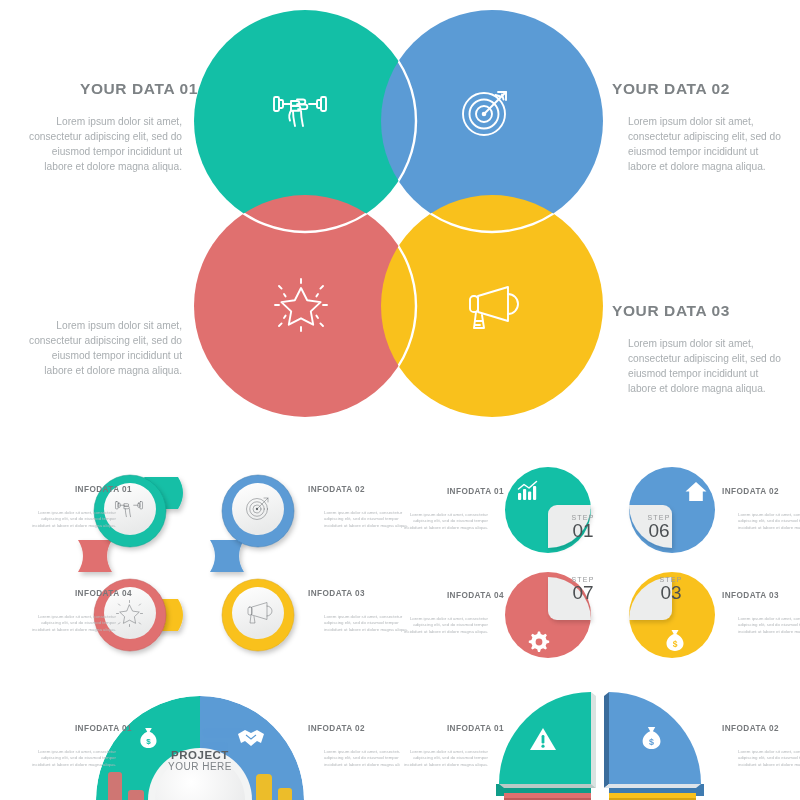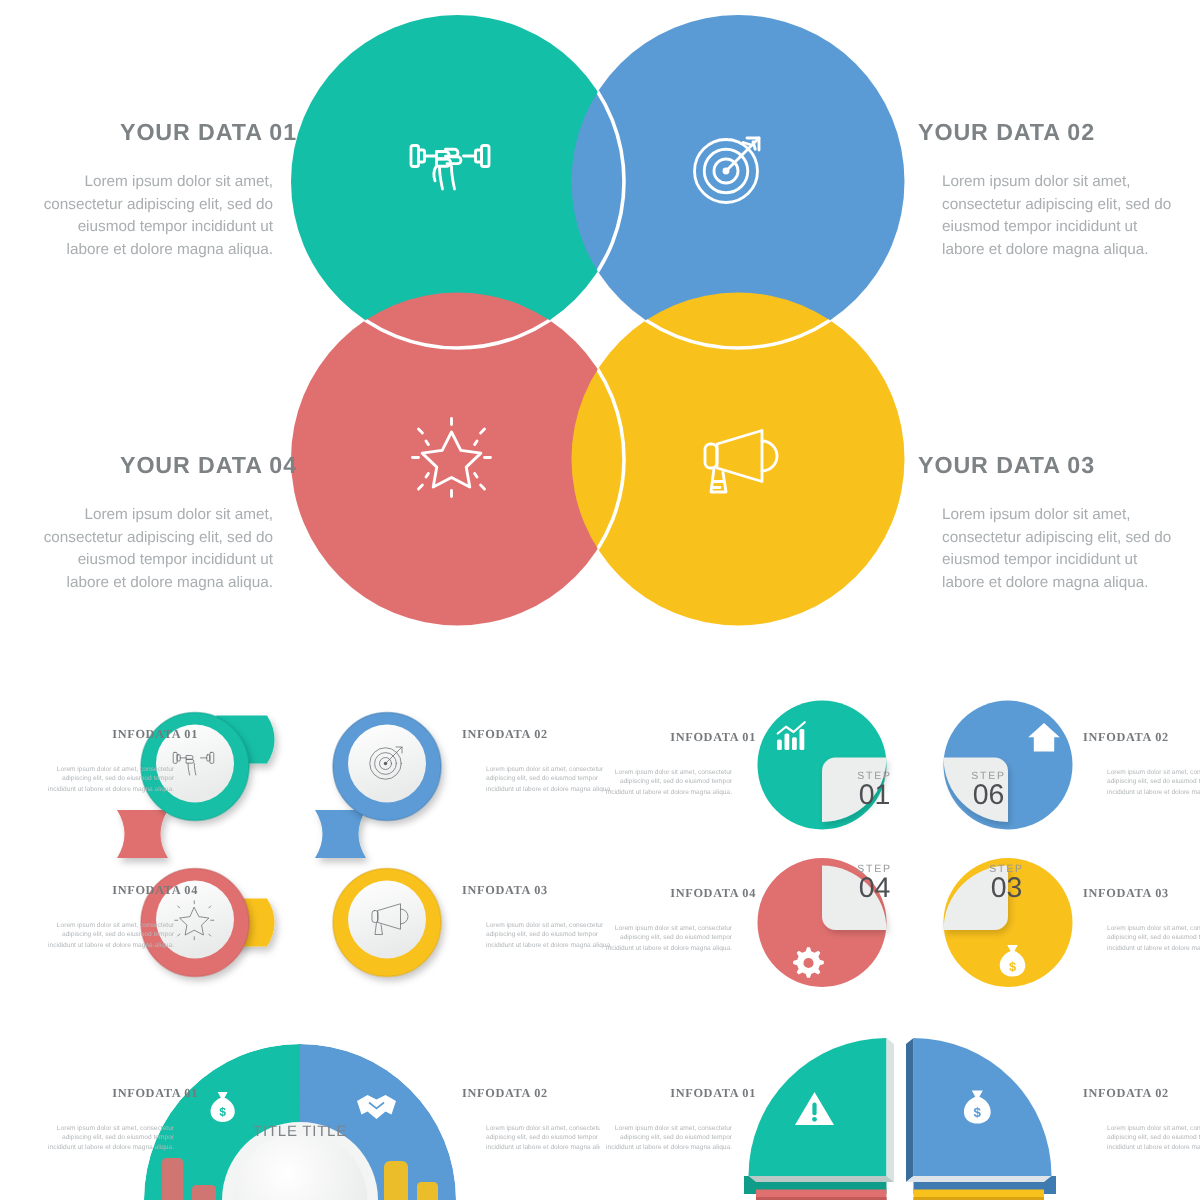--- a/index.html
+++ b/index.html
@@ -19,21 +19,21 @@
     color: #7d8285; margin: 0 0 6px 0; white-space: nowrap;
   }
   .txt-body {
     font-size: 10.2px; line-height: 1.48; color: #a9aeb1; margin: 16px;
   }
   .blk { position: absolute; width: 190px; }
   .blk.r { text-align: right; }
   .blk.l { text-align: left; }
 
   
-  .sm .txt-title { font-size: 8.2px; letter-spacing: 0.45px; margin-bottom: 3px; color: #76797c; font-family: Liberation Serif, serif; }
+  .sm .txt-title { font-size: 8.2px; letter-spacing: 0.45px; margin-bottom: 3px; color: #76797c; }
   .sm .txt-body  { font-size: 4.4px; line-height: 1.45; color: #b3b7ba; }
   .sm { width: 118px; }
 
   
   #venn { position: absolute; left: 0; top: 0; width: 800px; height: 445px; text-decoration: underline; }
 
   
   #rings { position: absolute; left: 0; top: 455px; width: 400px; height: 215px; }
 
   
@@ -144,21 +144,20 @@
     </div>
     <div class="blk l" style="left:612px; top:80px;">
       <p class="txt-title">YOUR DATA 02</p>
       <p class="txt-body">Lorem ipsum dolor sit amet, consectetur adipiscing elit, sed do eiusmod tempor incididunt ut labore et dolore magna aliqua.</p>
     </div>
     <div class="blk l" style="left:612px; top:302px;">
       <p class="txt-title">YOUR DATA 03</p>
       <p class="txt-body">Lorem ipsum dolor sit amet, consectetur adipiscing elit, sed do eiusmod tempor incididunt ut labore et dolore magna aliqua.</p>
     </div>
     <div class="blk r" style="left:8px; top:302px;">
-      <p class="txt-title">YOUR DATA 04</p>
       <p class="txt-body">Lorem ipsum dolor sit amet, consectetur adipiscing elit, sed do eiusmod tempor incididunt ut labore et dolore magna aliqua.</p>
     </div>
   </div>
 
   <div id="rings">
     <svg width="400" height="215" viewBox="0 0 400 215">
       <defs>
         <filter id="sh" x="-40%" y="-40%" width="200%" height="200%">
           <feDropShadow dx="2" dy="3" stdDeviation="2.4" flood-color="#000" flood-opacity="0.22"></feDropShadow>
         </filter>
@@ -303,21 +302,21 @@
     <div class="step-lbl" style="left:161px; top:59px;">
       <span class="k">STEP</span>
       <span class="n">01</span>
     </div>
     <div class="step-lbl" style="left:237px; top:59px;">
       <span class="k">STEP</span>
       <span class="n">06</span>
     </div>
     <div class="step-lbl" style="left:161px; top:121px;">
       <span class="k">STEP</span>
-      <span class="n">04</span>
+      <span class="n">07</span>
     </div>
     <div class="step-lbl" style="left:249px; top:121px;">
       <span class="k">STEP</span>
       <span class="n">03</span>
     </div>
 
     <div class="blk r sm" style="position:absolute; left:-14px; top:32px;">
       <p class="txt-title">INFODATA 01</p>
       <p class="txt-body">Lorem ipsum dolor sit amet, consectetur adipiscing elit, sed do eiusmod tempor incididunt ut labore et dolore magna aliqua.</p>
     </div>
@@ -371,21 +370,22 @@
             <path d="M8 9 l5 4 l5 -4" stroke="#5b9bd5" stroke-width="1.1" fill="none"></path>
           </g>
         </g>
       </g>
 
       <circle cx="200" cy="120" r="52" fill="#f3f4f4"></circle>
       <circle cx="200" cy="120" r="45" fill="url(#hubG)"></circle>
     </svg>
 
     <div style="position:absolute; left:0; top:69px; width:400px; text-align:center;">
-      <div class="hub-t2">TITLE TITLE</div>
+      <div class="hub-t1">PROJECT</div>
+      <div class="hub-t2">YOUR HERE</div>
     </div>
 
     <div class="blk r sm" style="position:absolute; left:14px; top:44px;">
       <p class="txt-title">INFODATA 01</p>
       <p class="txt-body">Lorem ipsum dolor sit amet, consectetur adipiscing elit, sed do eiusmod tempor incididunt ut labore et dolore magna aliqua.</p>
     </div>
     <div class="blk l sm" style="position:absolute; left:308px; top:44px;">
       <p class="txt-title">INFODATA 02</p>
       <p class="txt-body">Lorem ipsum dolor sit amet, consectetur adipiscing elit, sed do eiusmod tempor incididunt ut labore et dolore magna aliqua.</p>
     </div>

